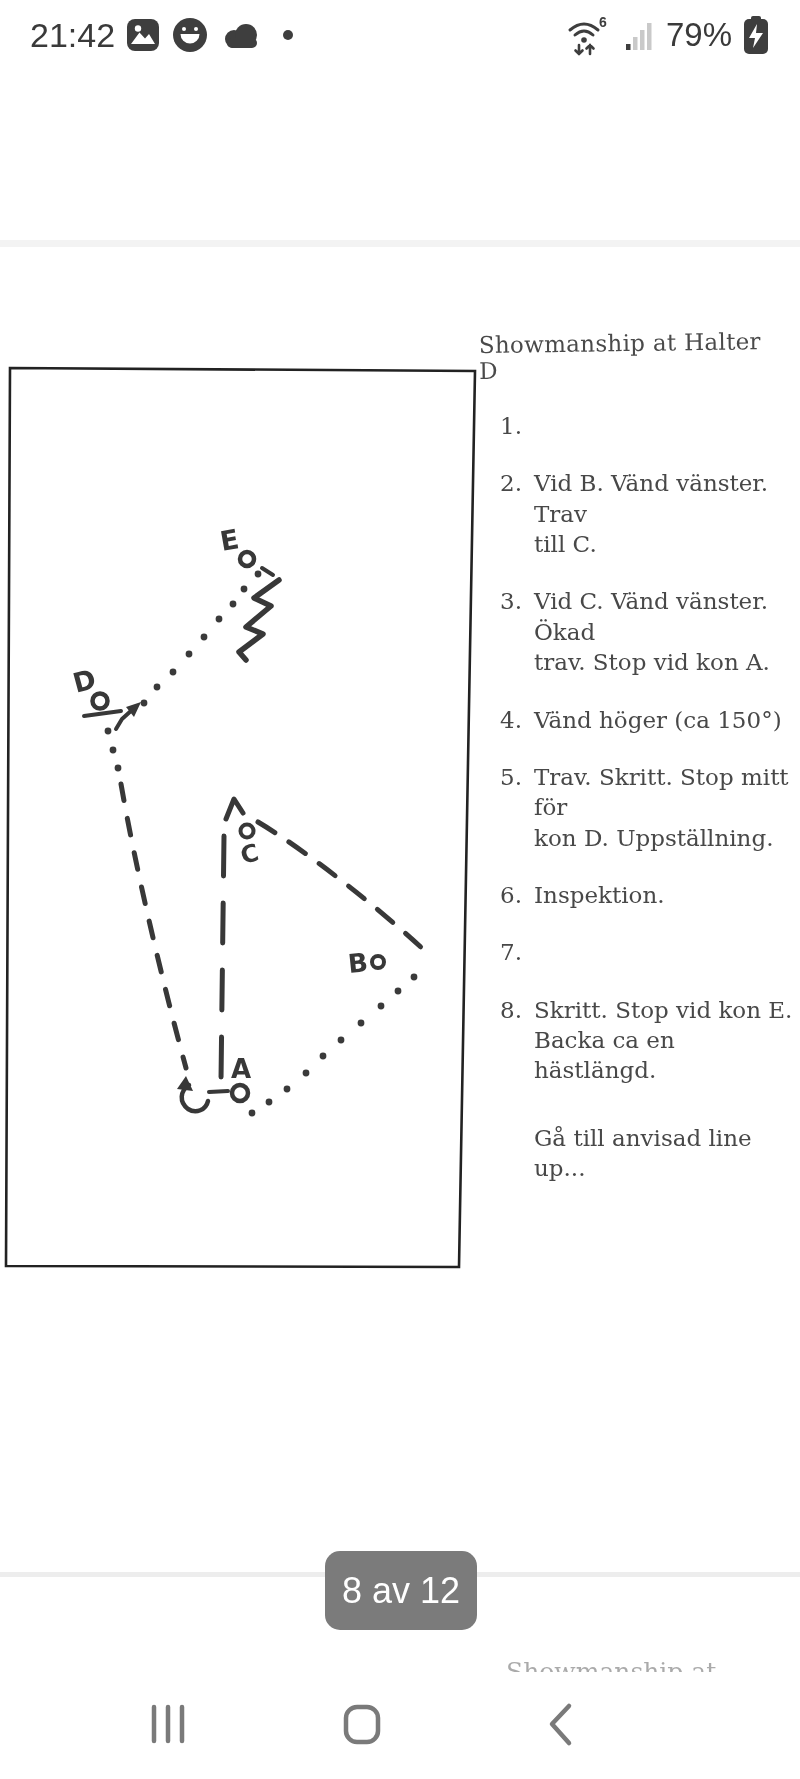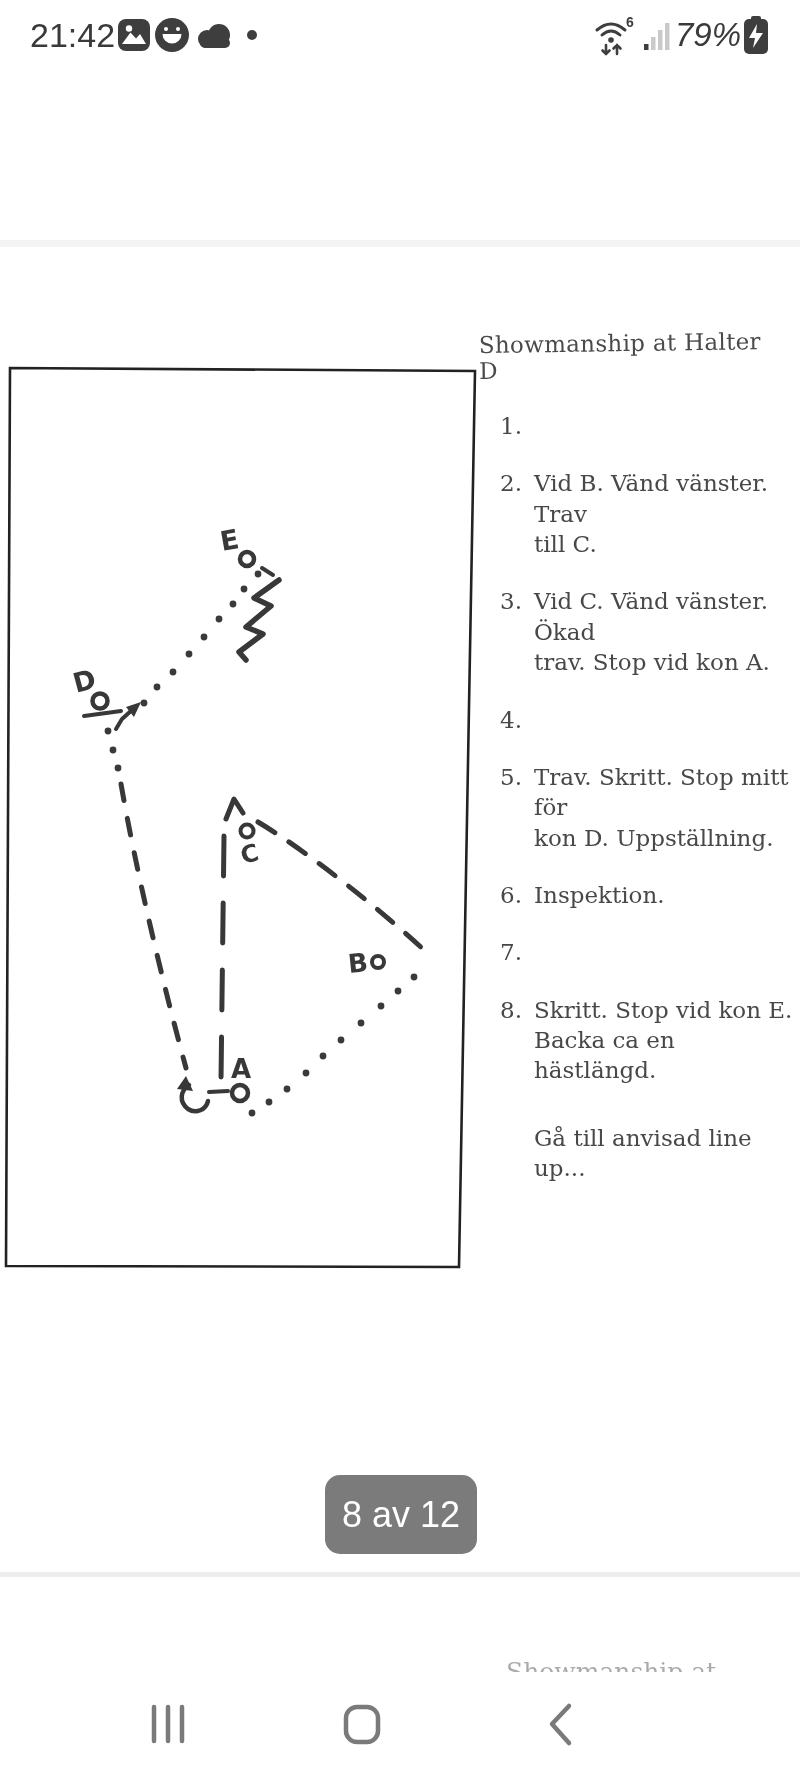--- a/index.html
+++ b/index.html
@@ -2,43 +2,43 @@
 <html><head>
 <meta charset="utf-8">
 <style>
   html,body{margin:0;padding:0;background:#ffffff;}
   .screen{position:relative;width:800px;height:1779px;background:#ffffff;overflow:hidden;
           font-family:"Liberation Sans",sans-serif;}
 
   
   .status-bar{position:absolute;left:0;top:0;width:800px;height:70px;display:flex;
               justify-content:space-between;align-items:center;padding:0 30px;box-sizing:border-box;}
-  .sb-left,.sb-right{display:flex;align-items:center;gap:1px;}
+  .sb-left,.sb-right{display:flex;align-items:center;gap:10px;}
   .sb-time{font-size:34px;color:#3a3a3a;}
   .sb-dot{width:10px;height:10px;border-radius:50%;background:#3e3e3e;margin-left:8px;}
-  .sb-pct{font-size:33px;color:#3a3a3a;margin-left:2px;font-style:italic;}
+  .sb-pct{font-size:33px;color:#3a3a3a;margin-left:2px;}
 
   
   .header-divider{position:absolute;left:0;top:240px;width:800px;height:7px;background:#f3f3f3;}
 
   
   .pdf-page{position:absolute;left:0;top:247px;width:800px;height:1325px;background:#ffffff;}
   .doc-title{position:absolute;left:479px;top:83px;width:300px;font-family:"DejaVu Serif",serif;
              font-size:23px;color:#4a4a4a;letter-spacing:0.3px;transform:rotate(-0.8deg);}
   .instructions{position:absolute;left:500px;top:164px;width:302px;font-family:"DejaVu Serif",serif;
                 font-size:23px;color:#484848;}
   .instr-item{display:flex;margin-bottom:27px;}
   .instr-item .num{width:34px;flex:none;line-height:1.32;}
   .instr-item .txt{white-space:pre-line;line-height:1.32;}
   .closing-line{padding-left:34px;margin-top:37px;line-height:1.32;}
   .arena{position:absolute;left:0;top:83px;width:500px;height:960px;}
 
   
   .page-gap{position:absolute;left:0;top:1572px;width:800px;height:5px;background:#ededed;}
-  .page-chip{position:absolute;left:325px;top:1475px;width:152px;height:79px;background:#7b7b7b;
+  .page-chip{position:absolute;left:325px;top:1551px;width:152px;height:79px;background:#7b7b7b;
              border-radius:15px;color:#ffffff;font-size:36px;display:flex;align-items:center;
              justify-content:center;z-index:5;}
   .next-preview{position:absolute;left:506px;top:1657px;width:280px;height:15px;overflow:hidden;
                 opacity:0.55;filter:blur(0.7px);font-family:"DejaVu Serif",serif;font-size:25px;color:#666;}
 
   
   .navbar{position:absolute;left:0;top:1690px;width:800px;height:89px;}
   .nav-btn{position:absolute;background:none;border:none;padding:0;margin:0;cursor:pointer;}
   .nav-recents{left:140px;top:4px;}
   .nav-home{left:334px;top:4px;}
@@ -194,20 +194,21 @@
         <span class="txt">Vid B. Vänd vänster. Trav
 till C.</span>
       </div>
       <div class="instr-item">
         <span class="num">3.</span>
         <span class="txt">Vid C. Vänd vänster. Ökad
 trav. Stop vid kon A.</span>
       </div>
       <div class="instr-item">
         <span class="num">4.</span>
+        <span class="txt">Vänd höger (ca 150°)</span>
       </div>
       <div class="instr-item">
         <span class="num">5.</span>
         <span class="txt">Trav. Skritt. Stop mitt för
 kon D. Uppställning.</span>
       </div>
       <div class="instr-item">
         <span class="num">6.</span>
         <span class="txt">Inspektion.</span>
       </div>

